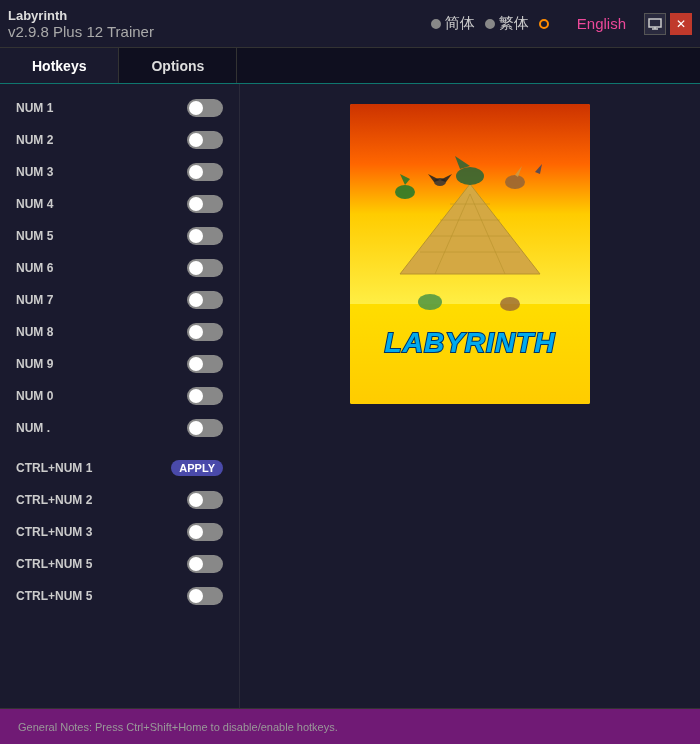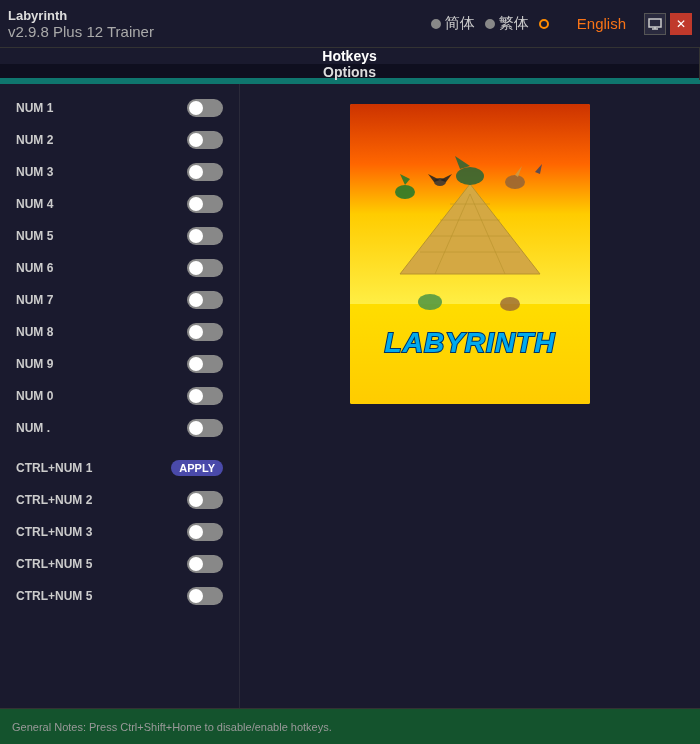--- a/index.html
+++ b/index.html
@@ -50,21 +50,21 @@
     .lang-option {
       display: flex;
       align-items: center;
       gap: 4px;
       cursor: pointer;
       font-size: 15px;
       color: #ccc;
     }
 
     .lang-option.active {
-      color: #f97316;
+      color: #ec4899;
       gap: 28px;
     }
 
     .radio-dot {
       width: 10px;
       height: 10px;
       border-radius: 50%;
       border: 2px solid #888;
       display: inline-block;
     }
@@ -101,23 +101,22 @@
     .win-btn.close {
       background: #c0392b;
       color: white;
       border-color: #c0392b;
     }
 
     
     .tab-bar {
       display: flex;
       background: #0f0f1f;
-      border-bottom: 6px solid #0f766e;
+      border-bottom: 1px solid #0f766e;
       height: 36px;
-      flex-direction: column;
     }
 
     .tab {
       padding: 0 32px;
       display: flex;
       align-items: center;
       justify-content: center;
       font-size: 14px;
       font-weight: bold;
       color: #ddd;
@@ -216,25 +215,25 @@
     }
 
     .game-image-bg {
       position: absolute;
       top: 0; left: 0; right: 0; bottom: 0;
     }
 
     
     .bottom-notes {
       height: 36px;
-      background: #14532d;
+      background: #701a75;
       border-top: 1px solid #333;
       display: flex;
       align-items: center;
-      padding: 0 12px;
+      padding: 0 18px;
       font-size: 11px;
       color: #999;
     }
 
     .separator {
       height: 8px;
     }
   </style>
 </head>
 <body>

